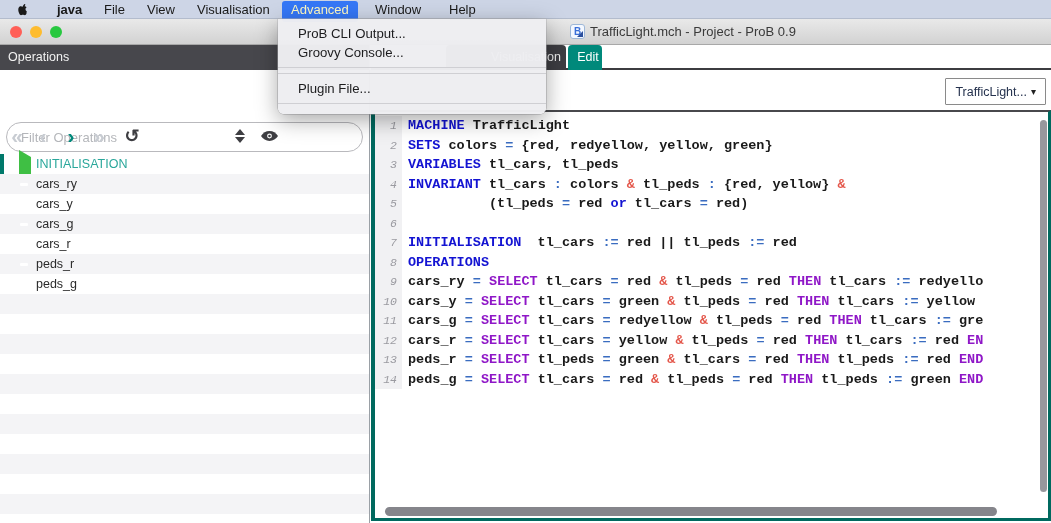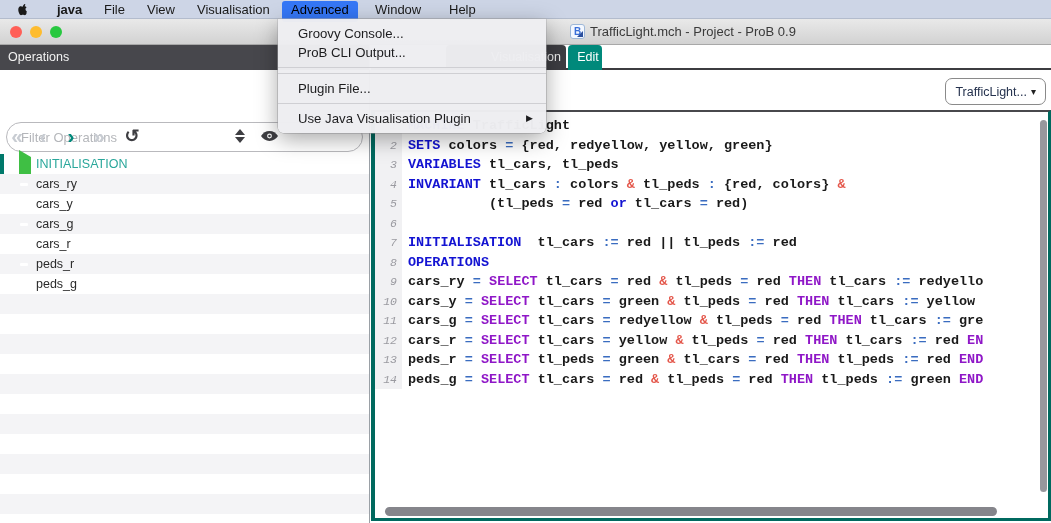--- a/index.html
+++ b/index.html
@@ -5,21 +5,21 @@
   * { margin:0; padding:0; box-sizing:border-box; }
   html,body { width:1051px; height:523px; overflow:hidden; }
   body { font-family:"Liberation Sans", sans-serif; background:#fff; position:relative; }
   #screen { position:absolute; inset:0; width:1051px; height:523px; background:#fff; overflow:hidden;text-decoration:underline; }
 
   
   .menubar { position:absolute; left:0; top:0; width:1051px; height:19px; background:#cdd5e6; border-bottom:1px solid #b3bccd; z-index:40; }
   .apple { position:absolute; left:16px; top:2px; width:14px; height:14px; fill:#1a1a1a; }
   .mb-item { position:absolute; top:0; height:19px; line-height:19px; font-size:13px; color:#1a1a1a; padding:0 9px; white-space:nowrap; }
   .mb-item.bold { font-weight:bold; }
-  .mb-item.active { background:#3577f6; color:#000000; border-radius:3px; height:21px; line-height:18px; top:1px; }
+  .mb-item.active { background:#3577f6; color:#fef9c3; border-radius:3px; height:21px; line-height:18px; top:1px; }
 
   
   .titlebar { position:absolute; left:0; top:19px; width:1051px; height:26px; background:linear-gradient(#e9e9e9,#d2d2d2); border-bottom:1px solid #a8a8a8; }
   .tl-btn { position:absolute; top:7px; width:12px; height:12px; border-radius:50%; }
   .title-group { position:absolute; left:570px; top:5px; display:flex; align-items:center; gap:5px; }
   .b-icon { width:15px; height:15px; border-radius:3px; background:#f4f8ff; border:1px solid #9db7d8; position:relative; font-weight:bold; font-size:10px; color:#3a6fd8; text-align:center; line-height:13px; }
   .b-icon i { position:absolute; right:1px; bottom:1px; width:0; height:0; border-left:6px solid transparent; border-bottom:6px solid #2b4f9e; }
   .win-title { font-size:13px; color:#3a3a3a; white-space:nowrap; }
 
   
@@ -50,21 +50,21 @@
   .op-label { position:absolute; left:36px; font-size:12.5px; color:#2b2b2b; }
   .op-row.enabled .op-label { color:#2aa79b; }
 
   
   .right-pane { position:absolute; left:371px; top:45px; width:680px; height:478px; background:#fff; }
   .tabstrip { position:absolute; left:0; top:0; width:680px; height:25px; background:#fff; border-bottom:2px solid #3c3c40; }
   .tab { position:absolute; top:0; height:25px; line-height:25px; font-size:12.5px; color:#ededed; text-align:center; border-radius:4px 4px 0 0; }
   .tab.inactive { left:75px; width:120px; background:#3d3d42; text-align:right; padding-right:5px; overflow:hidden; }
   .tab.active { left:197px; width:34px; background:#00897b; color:#fff;padding-left:6px; }
   .band { position:absolute; left:0; top:27px; width:680px; height:38px; background:#fff; }
-  .machine-btn { position:absolute; right:5px; top:6px; height:27px; border:1.5px solid #8a8a8a; border-radius:7px; background:#fff; display:flex; align-items:center; padding:0 9px; gap:4px; font-size:12.5px; color:#25324e; cursor:default; }
+  .machine-btn { position:absolute; right:5px; top:6px; height:27px; border:1.5px solid #8a8a8a; border-radius:1px; background:#fff; display:flex; align-items:center; padding:0 9px; gap:4px; font-size:12.5px; color:#25324e; cursor:default; }
   .machine-btn .caret { font-size:10px; color:#222; }
 
   
   .editor { position:absolute; left:0; top:65px; width:680px; height:411px; background:#fff; border-top:2px solid #48484c; border-left:4px solid #00695f; border-right:3px solid #00695f; border-bottom:3px solid #00695f; overflow:hidden; }
   .code-pane { position:absolute; left:0; top:4px; width:660px; overflow:hidden; }
   .code-line { display:flex; height:19.5px; white-space:pre; font-family:"Liberation Mono","DejaVu Sans Mono",monospace; font-size:13.5px; font-weight:bold; line-height:19.5px; }
   .ln { width:27px; min-width:27px; background:#f1f1f3; color:#9a9aa0; text-align:right; padding-right:5px; font-style:italic; font-weight:normal; font-size:11.5px; font-family:"Liberation Mono","DejaVu Sans Mono",monospace; }
   .ct { margin-left:6px; }
   .tk-pl { color:#1a1a1a; }
   .tk-kw { color:#1313d2; }
@@ -199,40 +199,39 @@
       <span class="machine-btn">
         <span>TrafficLight...</span>
         <span class="caret">▾</span>
       </span>
     </div>
     <div class="editor">
       <div class="code-pane" id="code-pane">
           <div class="code-line"><span class="ln">1</span><span class="ct"><span class="tk-kw">MACHINE</span><span class="tk-pl"> TrafficLight</span></span></div>
           <div class="code-line"><span class="ln">2</span><span class="ct"><span class="tk-kw">SETS</span><span class="tk-pl"> colors </span><span class="tk-op">=</span><span class="tk-pl"> {red, redyellow, yellow, green}</span></span></div>
           <div class="code-line"><span class="ln">3</span><span class="ct"><span class="tk-kw">VARIABLES</span><span class="tk-pl"> tl_cars, tl_peds</span></span></div>
-          <div class="code-line"><span class="ln">4</span><span class="ct"><span class="tk-kw">INVARIANT</span><span class="tk-pl"> tl_cars </span><span class="tk-op">:</span><span class="tk-pl"> colors </span><span class="tk-amp">&amp;</span><span class="tk-pl"> tl_peds </span><span class="tk-op">:</span><span class="tk-pl"> {red, colors} </span><span class="tk-amp">&amp;</span></span></div>
+          <div class="code-line"><span class="ln">4</span><span class="ct"><span class="tk-kw">INVARIANT</span><span class="tk-pl"> tl_cars </span><span class="tk-op">:</span><span class="tk-pl"> colors </span><span class="tk-amp">&amp;</span><span class="tk-pl"> tl_peds </span><span class="tk-op">:</span><span class="tk-pl"> {red, yellow} </span><span class="tk-amp">&amp;</span></span></div>
           <div class="code-line"><span class="ln">5</span><span class="ct"><span class="tk-pl">          (tl_peds </span><span class="tk-op">=</span><span class="tk-pl"> red </span><span class="tk-kw">or</span><span class="tk-pl"> tl_cars </span><span class="tk-op">=</span><span class="tk-pl"> red)</span></span></div>
           <div class="code-line"><span class="ln">6</span><span class="ct"></span></div>
           <div class="code-line"><span class="ln">7</span><span class="ct"><span class="tk-kw">INITIALISATION</span><span class="tk-pl">  tl_cars </span><span class="tk-op">:=</span><span class="tk-pl"> red || tl_peds </span><span class="tk-op">:=</span><span class="tk-pl"> red</span></span></div>
           <div class="code-line"><span class="ln">8</span><span class="ct"><span class="tk-kw">OPERATIONS</span></span></div>
           <div class="code-line"><span class="ln">9</span><span class="ct"><span class="tk-pl">cars_ry </span><span class="tk-op">=</span><span class="tk-pl"> </span><span class="tk-ctl">SELECT</span><span class="tk-pl"> tl_cars </span><span class="tk-op">=</span><span class="tk-pl"> red </span><span class="tk-amp">&amp;</span><span class="tk-pl"> tl_peds </span><span class="tk-op">=</span><span class="tk-pl"> red </span><span class="tk-ctl">THEN</span><span class="tk-pl"> tl_cars </span><span class="tk-op">:=</span><span class="tk-pl"> redyello</span></span></div>
           <div class="code-line"><span class="ln">10</span><span class="ct"><span class="tk-pl">cars_y </span><span class="tk-op">=</span><span class="tk-pl"> </span><span class="tk-ctl">SELECT</span><span class="tk-pl"> tl_cars </span><span class="tk-op">=</span><span class="tk-pl"> green </span><span class="tk-amp">&amp;</span><span class="tk-pl"> tl_peds </span><span class="tk-op">=</span><span class="tk-pl"> red </span><span class="tk-ctl">THEN</span><span class="tk-pl"> tl_cars </span><span class="tk-op">:=</span><span class="tk-pl"> yellow</span></span></div>
           <div class="code-line"><span class="ln">11</span><span class="ct"><span class="tk-pl">cars_g </span><span class="tk-op">=</span><span class="tk-pl"> </span><span class="tk-ctl">SELECT</span><span class="tk-pl"> tl_cars </span><span class="tk-op">=</span><span class="tk-pl"> redyellow </span><span class="tk-amp">&amp;</span><span class="tk-pl"> tl_peds </span><span class="tk-op">=</span><span class="tk-pl"> red </span><span class="tk-ctl">THEN</span><span class="tk-pl"> tl_cars </span><span class="tk-op">:=</span><span class="tk-pl"> gre</span></span></div>
           <div class="code-line"><span class="ln">12</span><span class="ct"><span class="tk-pl">cars_r </span><span class="tk-op">=</span><span class="tk-pl"> </span><span class="tk-ctl">SELECT</span><span class="tk-pl"> tl_cars </span><span class="tk-op">=</span><span class="tk-pl"> yellow </span><span class="tk-amp">&amp;</span><span class="tk-pl"> tl_peds </span><span class="tk-op">=</span><span class="tk-pl"> red </span><span class="tk-ctl">THEN</span><span class="tk-pl"> tl_cars </span><span class="tk-op">:=</span><span class="tk-pl"> red </span><span class="tk-ctl">EN</span></span></div>
           <div class="code-line"><span class="ln">13</span><span class="ct"><span class="tk-pl">peds_r </span><span class="tk-op">=</span><span class="tk-pl"> </span><span class="tk-ctl">SELECT</span><span class="tk-pl"> tl_peds </span><span class="tk-op">=</span><span class="tk-pl"> green </span><span class="tk-amp">&amp;</span><span class="tk-pl"> tl_cars </span><span class="tk-op">=</span><span class="tk-pl"> red </span><span class="tk-ctl">THEN</span><span class="tk-pl"> tl_peds </span><span class="tk-op">:=</span><span class="tk-pl"> red </span><span class="tk-ctl">END</span></span></div>
           <div class="code-line"><span class="ln">14</span><span class="ct"><span class="tk-pl">peds_g </span><span class="tk-op">=</span><span class="tk-pl"> </span><span class="tk-ctl">SELECT</span><span class="tk-pl"> tl_cars </span><span class="tk-op">=</span><span class="tk-pl"> red </span><span class="tk-amp">&amp;</span><span class="tk-pl"> tl_peds </span><span class="tk-op">=</span><span class="tk-pl"> red </span><span class="tk-ctl">THEN</span><span class="tk-pl"> tl_peds </span><span class="tk-op">:=</span><span class="tk-pl"> green </span><span class="tk-ctl">END</span></span></div>
         </div>
       <div class="vscroll"></div>
       <div class="hscroll"></div>
     </div>
   </div>
 
   <div class="dropdown" id="dropdown-menu">
+      <div class="dd-item">ProB CLI Output...</div>
       <div class="dd-item">Groovy Console...</div>
-      <div class="dd-item">ProB CLI Output...</div>
       <div class="dd-sep"></div>
       <div class="dd-sep"></div>
       <div class="dd-item">Plugin File...</div>
       <div class="dd-sep"></div>
-      <div class="dd-item">Use Java Visualisation Plugin<span class="dd-arrow">▶</span></div>
     </div>
 
 </div>
 
 </body></html>

